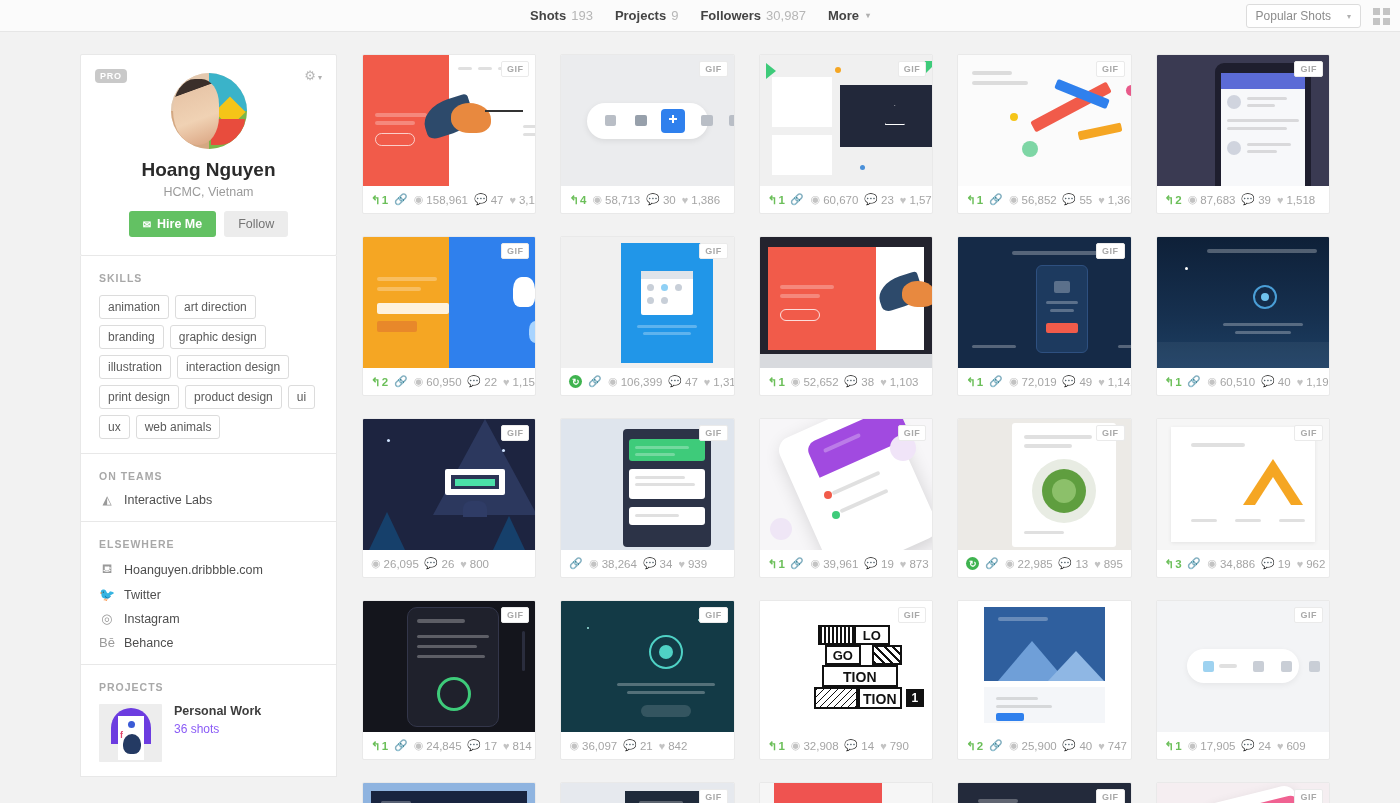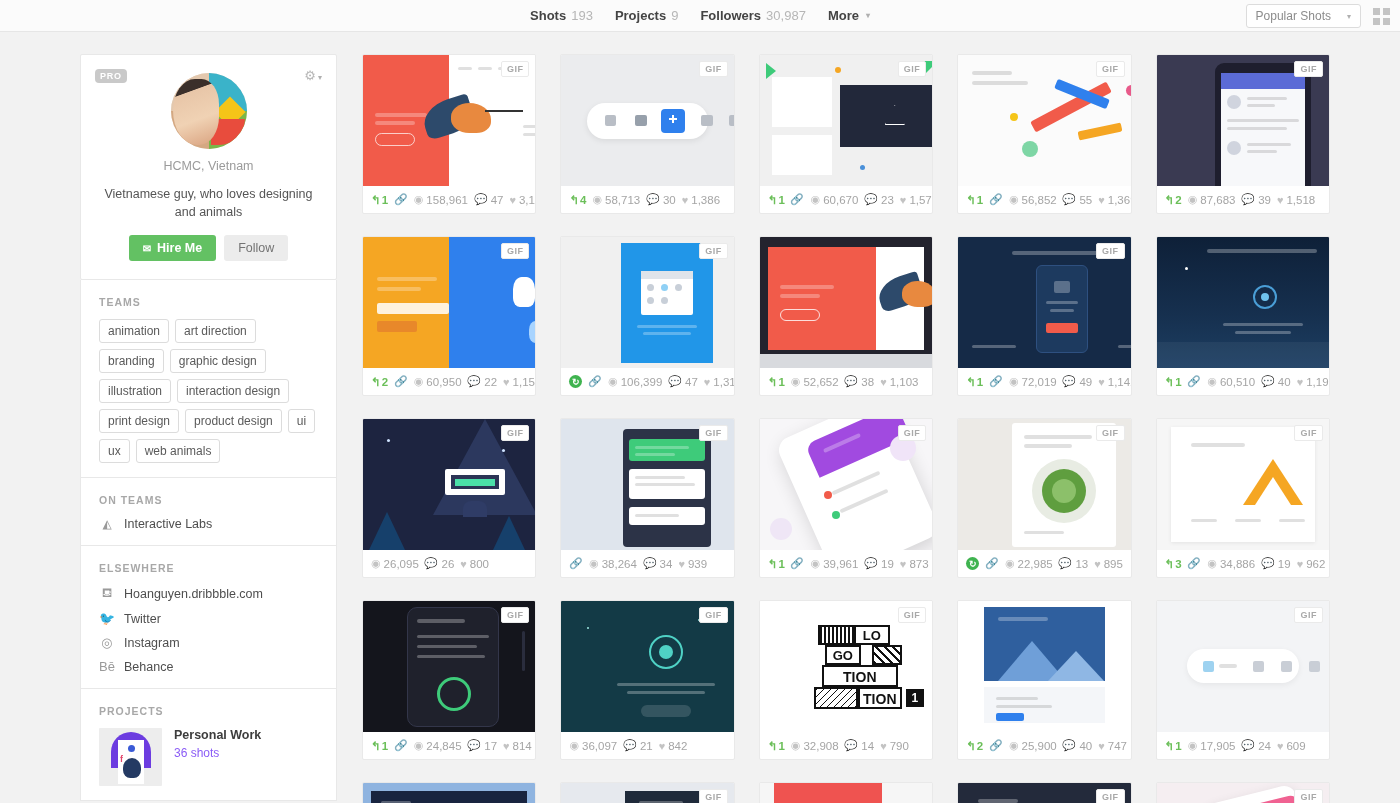--- a/index.html
+++ b/index.html
@@ -194,34 +194,34 @@
         <div class="gear">⚙<span class="chev">▾</span></div>
         <div class="avatar">
           <div class="av-q av-tl"></div>
             <div class="av-q av-tr"></div>
           <div class="av-q av-bl"></div>
             <div class="av-q av-br"></div>
           <div class="av-d1"></div>
             <div class="av-red"></div>
             <div class="av-face"></div>
         </div>
+        <div class="pname">Hoang Nguyen</div>
         <div class="ploc">HCMC, Vietnam</div>
-        <div class="pbio">Vietnamese guy, who loves designing and animals</div>
         <div class="pbtns">
           <button class="btn btn-hire">
             <span class="env">✉</span>
             <span>Hire Me</span>
           </button>
           <button class="btn btn-follow">Follow</button>
         </div>
       </div>
     </div>
 
     <div class="sec">
-      <div class="sec-title">TEAMS</div>
+      <div class="sec-title">SKILLS</div>
       <div class="tags">
         <span class="tag">animation</span>
         <span class="tag">art direction</span>
         <span class="tag">branding</span>
         <span class="tag">graphic design</span>
         <span class="tag">illustration</span>
         <span class="tag">interaction design</span>
         <span class="tag">print design</span>
         <span class="tag">product design</span>
         <span class="tag">ui</span>

